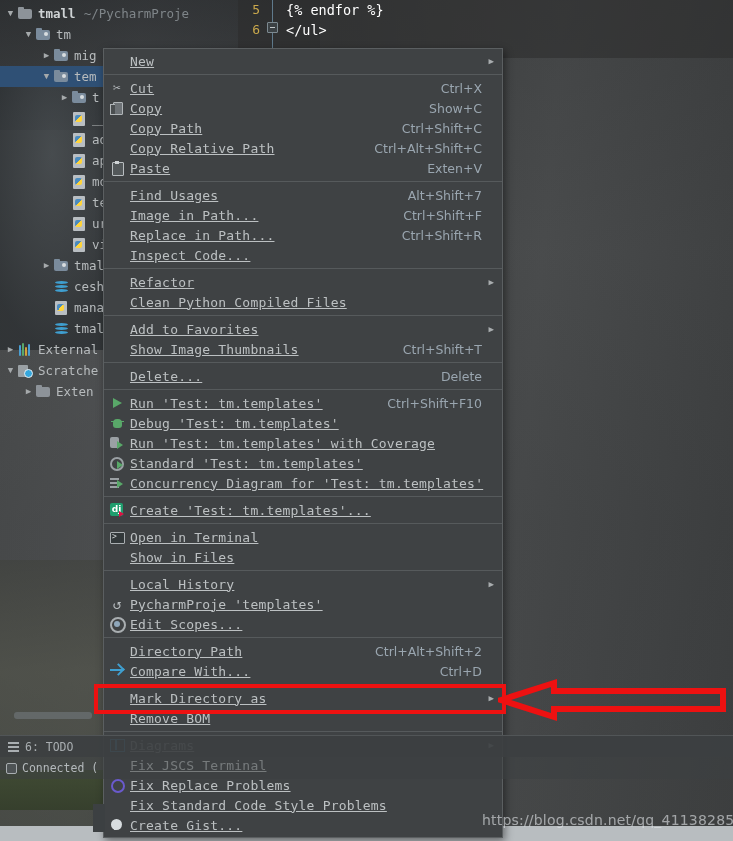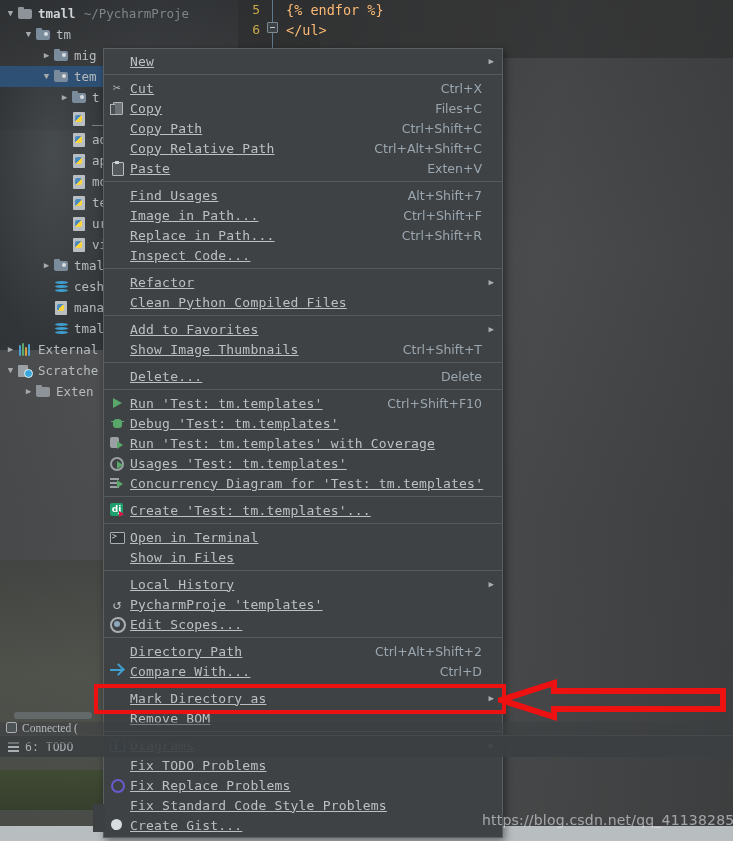--- a/index.html
+++ b/index.html
@@ -132,21 +132,21 @@
     position: absolute; left: 1px; top: 22px; width: 11px; height: 11px;
     border: 1px solid #7d8a91; background: #3b4144; border-radius: 1px;
   }
   .fold .bx::before {
     content:""; position:absolute; left:2px; top:4px; width:5px; height:1px; background:#c3c8ca;
   }
   .code {
     position: absolute; left: 48px; top: 0; font-size: 13.5px; color: #d7dadb;
   }
   .code div { height: 20px; line-height: 20px; white-space: pre; }
-  .code .tag { color: #fdba74; }
+  .code .tag { color: #ffffff; }
 
   
   .ctxmenu {
     position: absolute; left: 103px; top: 48px; width: 400px;
     background: #3f4244;
     border: 1px solid #5b5f61;
     box-shadow: 2px 3px 8px rgba(0,0,0,.45);
     font-size: 13px;
     color: #bcc0c2;
     padding: 2px 0 2px 0;
@@ -304,25 +304,24 @@
     display: flex; align-items: center;
     font-size: 11.5px; color: #a9aeb1;
   }
   .tool-bar .tb-item { display: flex; align-items: center; padding: 0 8px; white-space: nowrap; }
   .tb-icon { width: 12px; height: 10px; margin-right: 5px; position: relative; }
   .tb-icon::before {
     content:""; position:absolute; left:0; top:0; width:11px; height:2px;
     background:#a9aeb1; box-shadow: 0 4px 0 #a9aeb1, 0 8px 0 #a9aeb1;
   }
   .status-bar {
-    position: absolute; left: 0; top: 722px; width: 733px; height: 22px;
-    display: flex; 
+    position: absolute; left: 0; top: 757px; width: 733px; height: 22px;
+    display: flex; align-items: center;
     font-size: 11.5px; color: #b4b9bc;
     background: rgba(60,63,65,.55);
-    font-family: Liberation Serif, serif;
   }
   .status-bar .st-icon {
     width: 11px; height: 11px; margin: 0 5px 0 6px;
     border: 1.5px solid #a9aeb1; border-radius: 2px; background: #4e5355;
   }
   .scrollbar {
     position: absolute; left: 14px; top: 712px; width: 78px; height: 7px;
     background: #6b7073; border-radius: 3px; opacity: .75;
   }
 
@@ -539,21 +538,21 @@
         </span>
         <span class="mlabel">Cut</span>
         <span class="macc">Ctrl+X</span>
         <span class="sub"></span>
       </div>
       <div class="mi">
         <span class="micon">
           <span class="g-copy"></span>
         </span>
         <span class="mlabel">Copy</span>
-        <span class="macc">Files+C</span>
+        <span class="macc">Show+C</span>
         <span class="sub"></span>
       </div>
       <div class="mi">
         <span class="micon"></span>
         <span class="mlabel">Copy Path</span>
         <span class="macc">Ctrl+Shift+C</span>
         <span class="sub"></span>
       </div>
       <div class="mi">
         <span class="micon"></span>
@@ -643,21 +642,21 @@
         <span class="micon">
           <span class="g-cov"></span>
         </span>
         <span class="mlabel">Run 'Test: tm.templates' with Coverage</span>
         <span class="sub"></span>
       </div>
       <div class="mi">
         <span class="micon">
           <span class="g-prof"></span>
         </span>
-        <span class="mlabel">Usages 'Test: tm.templates'</span>
+        <span class="mlabel">Standard 'Test: tm.templates'</span>
         <span class="sub"></span>
       </div>
       <div class="mi">
         <span class="micon">
           <span class="g-conc"></span>
         </span>
         <span class="mlabel">Concurrency Diagram for 'Test: tm.templates'</span>
         <span class="sub"></span>
       </div>
       <div class="sep"></div>
@@ -730,21 +729,21 @@
       <div class="sep"></div>
       <div class="mi">
         <span class="micon">
           <span class="g-diagram"></span>
         </span>
         <span class="mlabel">Diagrams</span>
         <span class="sub">▶</span>
       </div>
       <div class="mi">
         <span class="micon"></span>
-        <span class="mlabel">Fix TODO Problems</span>
+        <span class="mlabel">Fix JSCS Terminal</span>
         <span class="sub"></span>
       </div>
       <div class="mi">
         <span class="micon">
           <span class="g-eslint"></span>
         </span>
         <span class="mlabel">Fix Replace Problems</span>
         <span class="sub"></span>
       </div>
       <div class="mi">

